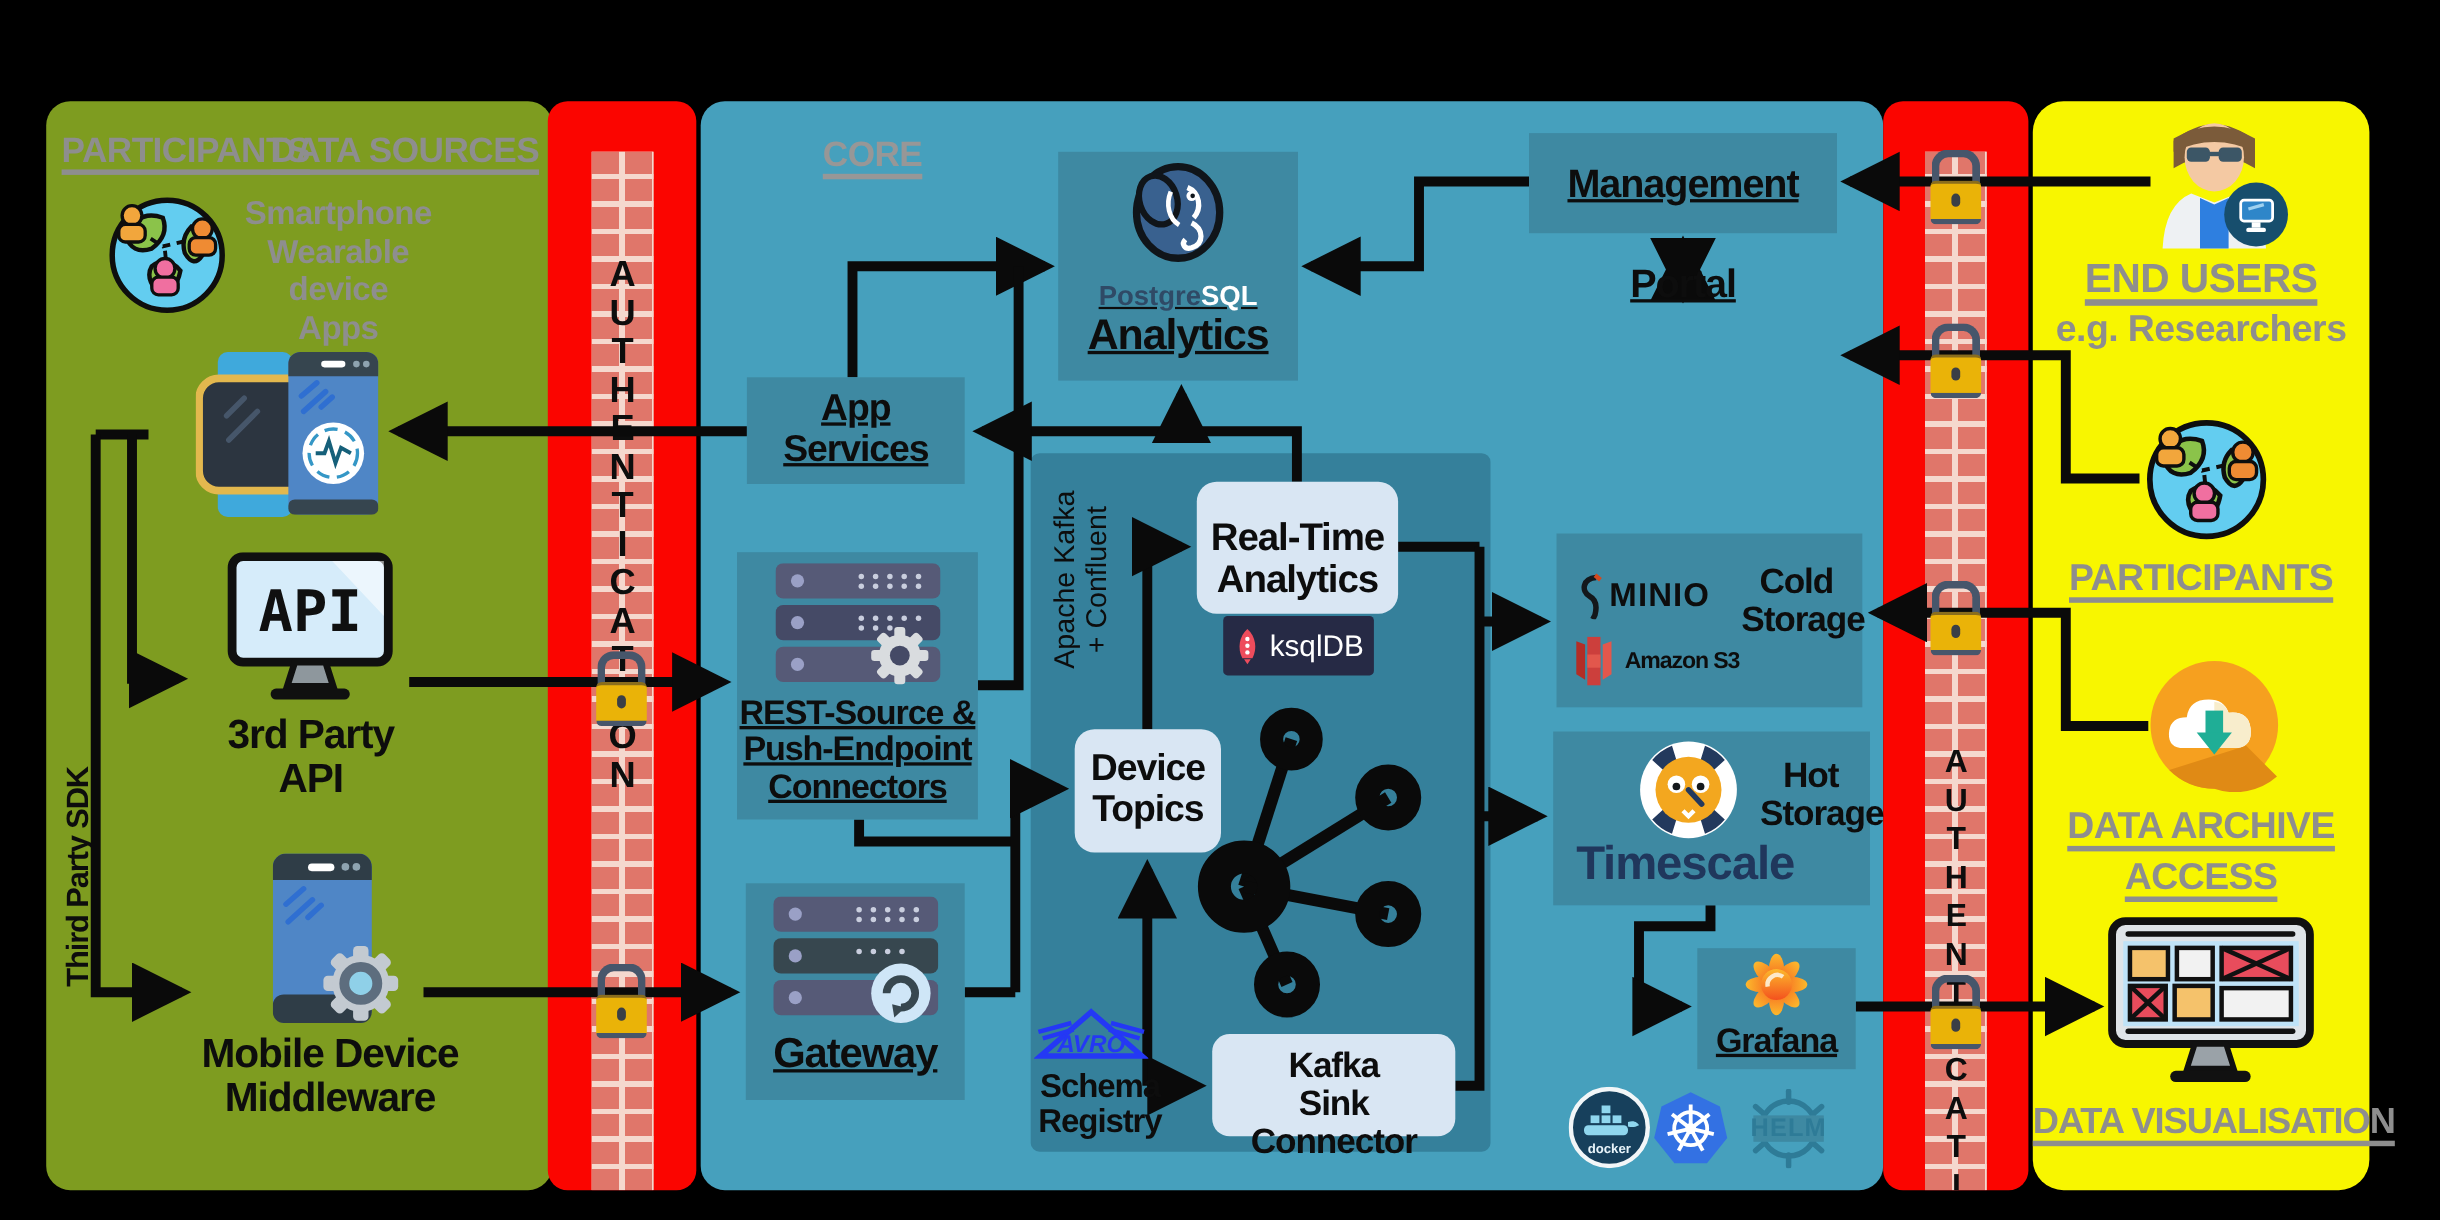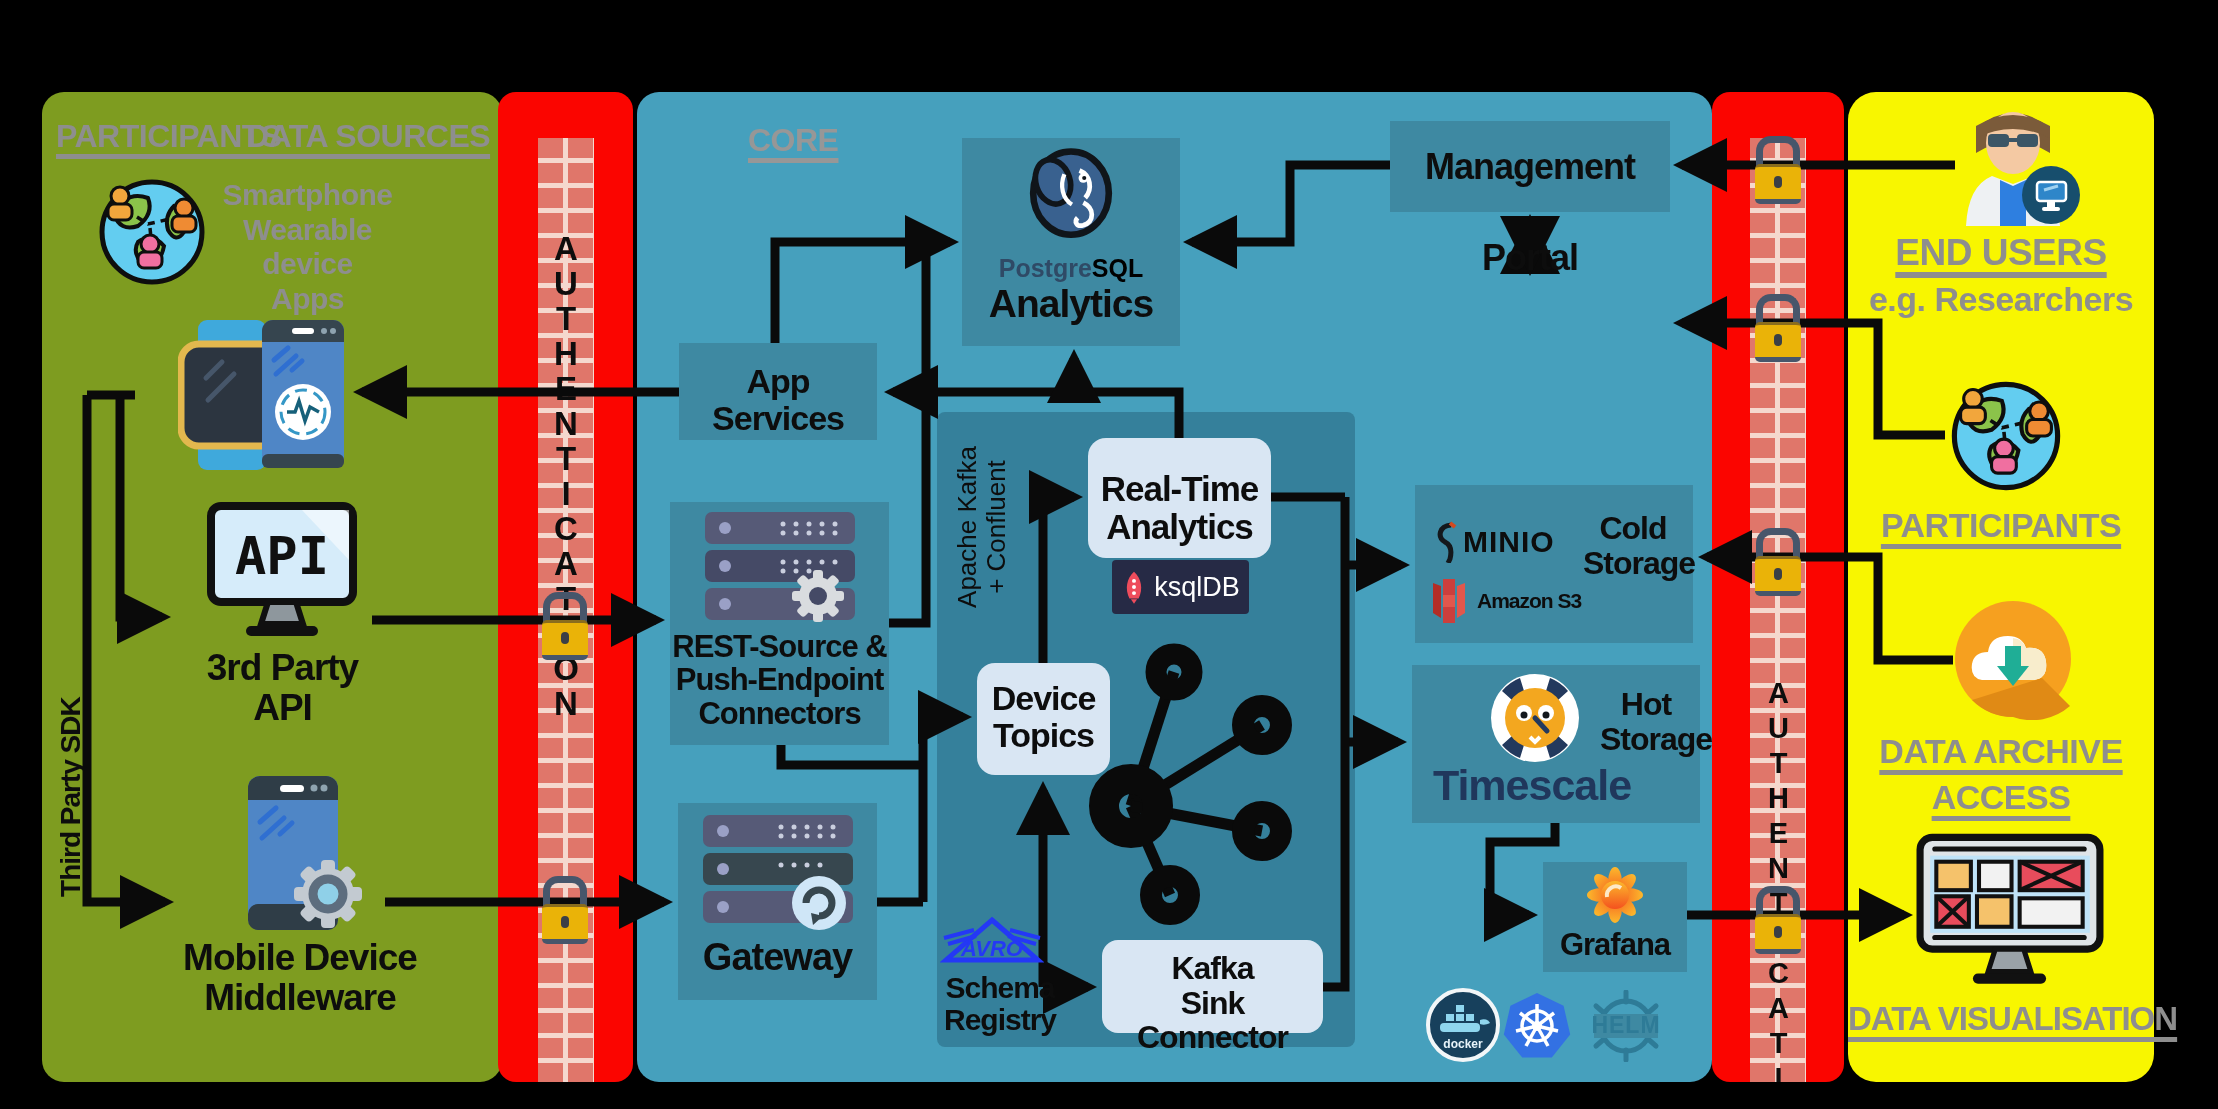--- a/index.html
+++ b/index.html
@@ -8,21 +8,21 @@
   .abs{position:absolute;}
   .panel{position:absolute;border-radius:22px;}
   .wall{position:absolute;border-radius:18px;background:#fb0500;overflow:hidden;}
   .bricks{position:absolute;left:40px;width:56px;top:46px;bottom:0;
     background-color:#f5d8ce;
     background-image:
       repeating-linear-gradient(to right, rgba(0,0,0,0) 0 25px, #f5d8ce 25px 30px),
       repeating-linear-gradient(to bottom, #e0766a 0 20px, #f5d8ce 20px 25px);}
   .wall-text{position:absolute;left:50%;transform:translateX(-50%);
     writing-mode:vertical-rl;text-orientation:upright;font-weight:800;color:#0d0d0d;}
-  .block{position:absolute;background:#3e89a2;text-align:center;}
+  .block{position:absolute;background:#3e89a2;text-align:center;text-decoration:underline;}
   .lightblock{position:absolute;background:#d9e6f3;border-radius:18px;text-align:center;}
   .bl{font-weight:700;letter-spacing:-1px;line-height:1.08;color:#0d0d0d;}
   .grayhead{position:absolute;color:#8e8e8e;font-weight:800;letter-spacing:-0.5px;
     text-decoration:underline;text-decoration-thickness:5px;text-underline-offset:7px;white-space:nowrap;}
   .graytext{color:#8e8e8e;font-weight:700;letter-spacing:-0.5px;}
   .lock{position:absolute;width:46px;height:62px;z-index:40;}
   .lock .sh{width:30px;height:24px;border:7px solid #47566b;border-bottom:none;
     border-radius:15px 15px 0 0;margin:0 auto;}
   .lock .bd{width:46px;height:32px;background:#eab308;border-radius:5px;margin-top:-3px;
     border-top:3px solid #8a6d1d;border-bottom:5px solid #47566b;position:relative;}
@@ -239,27 +239,27 @@
     <svg width="104" height="104" viewBox="0 0 110 110" style="margin-top:6px">
       <ellipse cx="55" cy="52" rx="40" ry="44" fill="#39618f" stroke="#10151a" stroke-width="7"></ellipse>
       <ellipse cx="36" cy="40" rx="18" ry="24" fill="#39618f" stroke="#10151a" stroke-width="6" transform="rotate(-18 36 40)"></ellipse>
       <path d="M64,28 C76,33 78,48 70,57" stroke="#fff" stroke-width="5" fill="none"></path>
       <path d="M48,32 C43,44 46,58 56,64" stroke="#fff" stroke-width="4.5" fill="none"></path>
       <circle cx="68" cy="36" r="5" fill="#fff"></circle>
         <circle cx="69" cy="36" r="2.2" fill="#10151a"></circle>
       <path d="M68,62 C80,68 80,82 68,86 C61,88 58,82 62,78" stroke="#fff" stroke-width="5" fill="none"></path>
     </svg>
     <div style="font-size:25px;margin-top:2px">
-      <span style="color:#2f4a66;font-weight:600">Postgre</span><span style="color:#000000;font-weight:600">SQL</span>
+      <span style="color:#2f4a66;font-weight:600">Postgre</span><span style="color:#ffffff;font-weight:600">SQL</span>
     </div>
     <div class="bl" style="font-size:39px">Analytics</div>
   </div>
 
   <div class="block" style="left:679px;top:343px;width:198px;height:97px;z-index:25">
-    <div class="bl" style="font-size:34px;padding-top:20px">
+    <div class="bl" style="font-size:34px;padding-top:10px">
       <div>App</div>
       <div>Services</div>
     </div>
   </div>
 
   <div class="block" style="left:670px;top:502px;width:219px;height:243px;z-index:25">
     <svg width="150" height="114" viewBox="0 0 150 114" style="margin-top:10px">
       <g>
         <rect x="0" y="0" width="150" height="32" rx="7" fill="#565a77"></rect>
         <rect x="0" y="38" width="150" height="32" rx="7" fill="#454a66"></rect>

